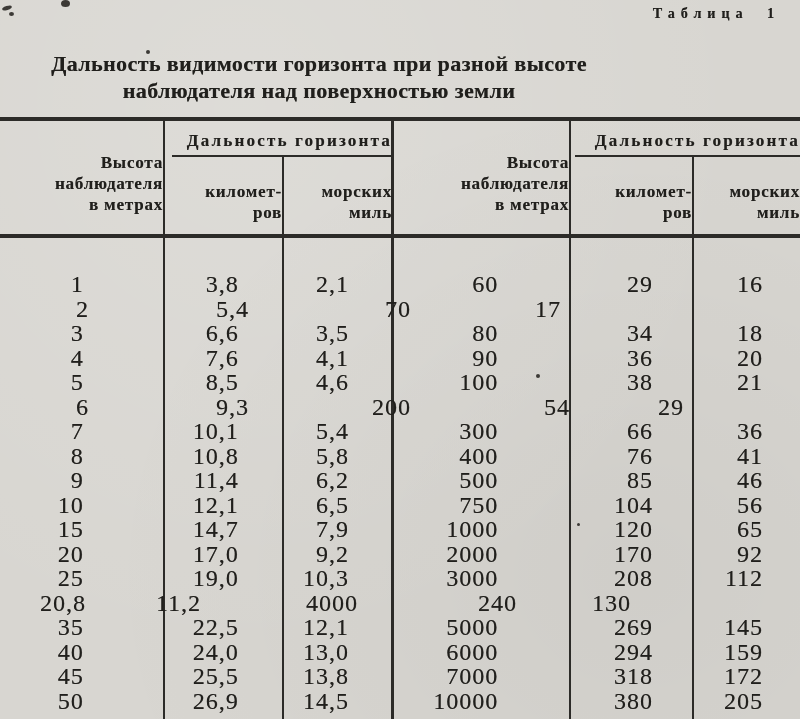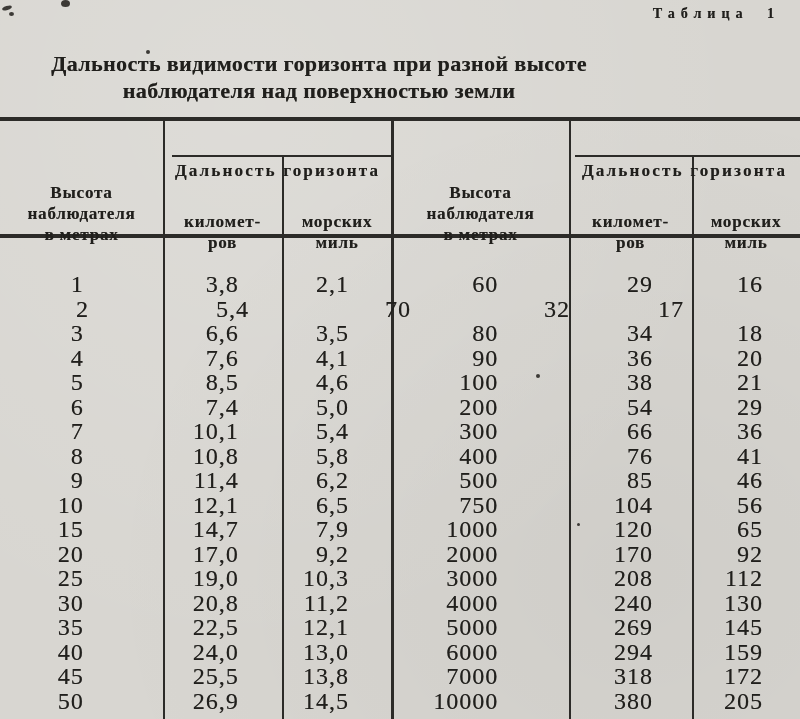--- a/index.html
+++ b/index.html
@@ -17,24 +17,23 @@
     font-size:14px; font-weight:bold; letter-spacing:6px; word-spacing:9px;
     text-shadow:0.2px 0.2px 0.4px rgba(32,31,28,0.6);
   }
   .title-block {
     position:absolute; left:1px; top:50px; width:636px; text-align:center;
     font-weight:bold; font-size:22px; line-height:27px; letter-spacing:0.4px;
     text-shadow:0.2px 0.2px 0.4px rgba(32,31,28,0.6);
   }
   .rule { position:absolute; background:#2c2b28; }
   .hdr {
-    position:absolute; font-weight:bold; text-align:center;
+    position:absolute; font-weight:bold; text-align:right;
     font-size:17px; line-height:21px; letter-spacing:0.8px;
     text-shadow:0.2px 0.2px 0.3px rgba(32,31,28,0.55);
-    margin-top:30px;
   }
   .hdr.group { letter-spacing:2.2px; }
   #tbody { position:absolute; left:0; top:272px; width:800px; }
   .row { display:flex; height:24.5px; line-height:24.5px; }
   .c {
     box-sizing:border-box; text-align:right; font-size:24px; letter-spacing:1px;
     text-shadow:0.2px 0.2px 0.4px rgba(32,31,28,0.55);
   }
   .c0 { width:163px; padding-right:74px; }
   .c1 { width:119px; padding-right:33px; }
@@ -102,21 +101,20 @@
     <div class="c c2">2,1</div>
     <div class="c c3">60</div>
     <div class="c c4">29</div>
     <div class="c c5">16</div>
   </div>
 
   <div class="row">
     <div class="c c0">2</div>
     <div class="c c1">5,4</div>
     <div class="c c3">70</div>
-    <div class="c c4">32</div>
     <div class="c c5">17</div>
   </div>
 
   <div class="row">
     <div class="c c0">3</div>
     <div class="c c1">6,6</div>
     <div class="c c2">3,5</div>
     <div class="c c3">80</div>
     <div class="c c4">34</div>
     <div class="c c5">18</div>
@@ -135,22 +133,21 @@
     <div class="c c0">5</div>
     <div class="c c1">8,5</div>
     <div class="c c2">4,6</div>
     <div class="c c3">100</div>
     <div class="c c4">38</div>
     <div class="c c5">21</div>
   </div>
 
   <div class="row">
     <div class="c c0">6</div>
-    <div class="c c1">7,4</div>
-    <div class="c c2">5,0</div>
+    <div class="c c1">9,3</div>
     <div class="c c3">200</div>
     <div class="c c4">54</div>
     <div class="c c5">29</div>
   </div>
 
   <div class="row">
     <div class="c c0">7</div>
     <div class="c c1">10,1</div>
     <div class="c c2">5,4</div>
     <div class="c c3">300</div>
@@ -206,21 +203,20 @@
   <div class="row">
     <div class="c c0">25</div>
     <div class="c c1">19,0</div>
     <div class="c c2">10,3</div>
     <div class="c c3">3000</div>
     <div class="c c4">208</div>
     <div class="c c5">112</div>
   </div>
 
   <div class="row">
-    <div class="c c0">30</div>
     <div class="c c1">20,8</div>
     <div class="c c2">11,2</div>
     <div class="c c3">4000</div>
     <div class="c c4">240</div>
     <div class="c c5">130</div>
   </div>
 
   <div class="row">
     <div class="c c0">35</div>
     <div class="c c1">22,5</div>

